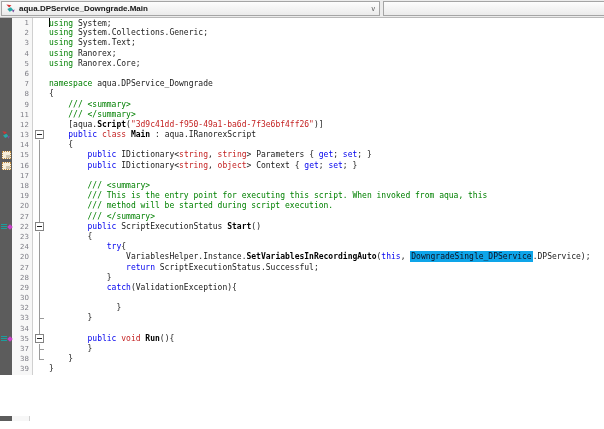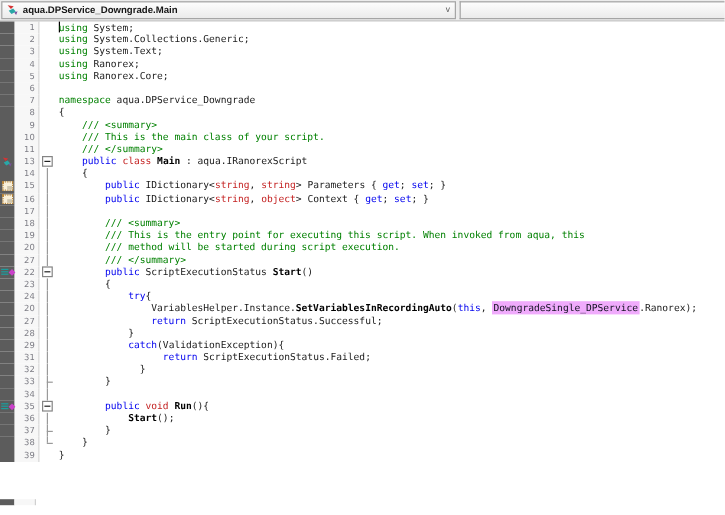--- a/index.html
+++ b/index.html
@@ -41,21 +41,21 @@
   .ic-prop::after{content:"";position:absolute;right:0;bottom:0;width:4px;height:3px;background:#cfc6ae;}
   .ic-meth{display:block;width:11px;height:8px;margin:1px auto 0;position:relative;}
   .ic-meth i{position:absolute;left:0;width:6px;height:1px;background:#1b9e9e;}
   .ic-meth i:nth-child(1){top:1px}.ic-meth i:nth-child(2){top:3px}.ic-meth i:nth-child(3){top:5px}
   .ic-meth em{position:absolute;right:0;top:2px;width:4px;height:4px;background:#c940c9;
               transform:rotate(45deg);}
 
   
   .g{color:#008000;} .b{color:#0000ee;} .r{color:#c42222;} .p{color:#1a1a1a;}
   .m{color:#000;font-weight:bold;}
-  .h{background:#f0abfc;color:#101020;padding:1px 1px;margin:-1px 0;}
+  .h{background:#0ea5e9;color:#101020;padding:1px 1px;margin:-1px 0;}
   .caret{display:inline-block;width:1px;height:9px;background:#000;vertical-align:-1px;margin-right:-1px;}
 </style>
 </head>
 <body>
 
 <div id="screen">
 
   <div class="navbar">
     <div class="combo combo-left">
       <svg class="ic-rx" style="width:11px;height:11px;margin:0 0 0 3px;flex:none" viewBox="0 0 12 12">
@@ -121,29 +121,29 @@
         <div class="gcode"><span class="p">{</span></div>
       </div>
       <div class="row">
         <div class="gicon"></div>
         <div class="gnum">9</div>
         <div class="gfold"></div>
         <div class="gcode">    <span class="g">/// &lt;summary&gt;</span></div>
       </div>
       <div class="row">
         <div class="gicon"></div>
-        <div class="gnum">10</div>
-        <div class="gfold"></div>
-        <div class="gcode">    <span class="g">/// This is the main class of your script.</span></div>
-      </div>
-      <div class="row">
-        <div class="gicon"></div>
         <div class="gnum">11</div>
         <div class="gfold"></div>
         <div class="gcode">    <span class="g">/// &lt;/summary&gt;</span></div>
+      </div>
+      <div class="row">
+        <div class="gicon"></div>
+        <div class="gnum">12</div>
+        <div class="gfold"></div>
+        <div class="gcode">    <span class="p">[aqua.</span><span class="m">Script</span><span class="p">(</span><span class="r">"3d9c41dd-f950-49a1-ba6d-7f3e6bf4ff26"</span><span class="p">)]</span></div>
       </div>
       <div class="row">
         <div class="gicon">
           <svg viewBox="0 0 12 12" class="ic-rx">
             <path d="M1.5,1.5 L7,2.5 L4.5,5 Z" fill="#d43434"></path>
             <path d="M2.5,6.5 L6.5,4.5 L9,7.5 L5,9.5 Z" fill="#2aa7a7"></path>
             <path d="M7.5,8.2 L10.5,7 L9.2,10.4 Z" fill="#7a4fa0"></path>
           </svg>
         </div>
         <div class="gnum">13</div>
@@ -254,21 +254,21 @@
           <div class="fline"></div>
         </div>
         <div class="gcode">            <span class="b">try</span><span class="p">{</span></div>
       </div>
       <div class="row">
         <div class="gicon"></div>
         <div class="gnum">20</div>
         <div class="gfold">
           <div class="fline"></div>
         </div>
-        <div class="gcode">                <span class="p">VariablesHelper.Instance.</span><span class="m">SetVariablesInRecordingAuto</span><span class="p">(</span><span class="b">this</span><span class="p">, </span><span class="h">DowngradeSingle_DPService</span><span class="p">.Ranorex);</span></div>
+        <div class="gcode">                <span class="p">VariablesHelper.Instance.</span><span class="m">SetVariablesInRecordingAuto</span><span class="p">(</span><span class="b">this</span><span class="p">, </span><span class="h">DowngradeSingle_DPService</span><span class="p">.DPService);</span></div>
       </div>
       <div class="row">
         <div class="gicon"></div>
         <div class="gnum">27</div>
         <div class="gfold">
           <div class="fline"></div>
         </div>
         <div class="gcode">                <span class="b">return</span><span class="p"> ScriptExecutionStatus.Successful;</span></div>
       </div>
       <div class="row">
@@ -282,25 +282,25 @@
       <div class="row">
         <div class="gicon"></div>
         <div class="gnum">29</div>
         <div class="gfold">
           <div class="fline"></div>
         </div>
         <div class="gcode">            <span class="b">catch</span><span class="p">(ValidationException){</span></div>
       </div>
       <div class="row">
         <div class="gicon"></div>
-        <div class="gnum">31</div>
-        <div class="gfold">
-          <div class="fline"></div>
-        </div>
-        <div class="gcode">                  <span class="b">return</span><span class="p"> ScriptExecutionStatus.Failed;</span></div>
+        <div class="gnum">30</div>
+        <div class="gfold">
+          <div class="fline"></div>
+        </div>
+        <div class="gcode">            </div>
       </div>
       <div class="row">
         <div class="gicon"></div>
         <div class="gnum">32</div>
         <div class="gfold">
           <div class="fline"></div>
         </div>
         <div class="gcode">              <span class="p">}</span></div>
       </div>
       <div class="row">
@@ -329,28 +329,20 @@
             <em></em>
           </span>
         </div>
         <div class="gnum">35</div>
         <div class="gfold">
           <div class="fbox">
             <i class="minus"></i>
           </div>
         </div>
         <div class="gcode">        <span class="b">public</span><span class="p"> </span><span class="r">void</span><span class="p"> </span><span class="m">Run</span><span class="p">(){</span></div>
-      </div>
-      <div class="row">
-        <div class="gicon"></div>
-        <div class="gnum">36</div>
-        <div class="gfold">
-          <div class="fline"></div>
-        </div>
-        <div class="gcode">            <span class="m">Start</span><span class="p">();</span></div>
       </div>
       <div class="row">
         <div class="gicon"></div>
         <div class="gnum">37</div>
         <div class="gfold">
           <div class="fline"></div>
           <div class="ftick"></div>
         </div>
         <div class="gcode">        <span class="p">}</span></div>
       </div>

